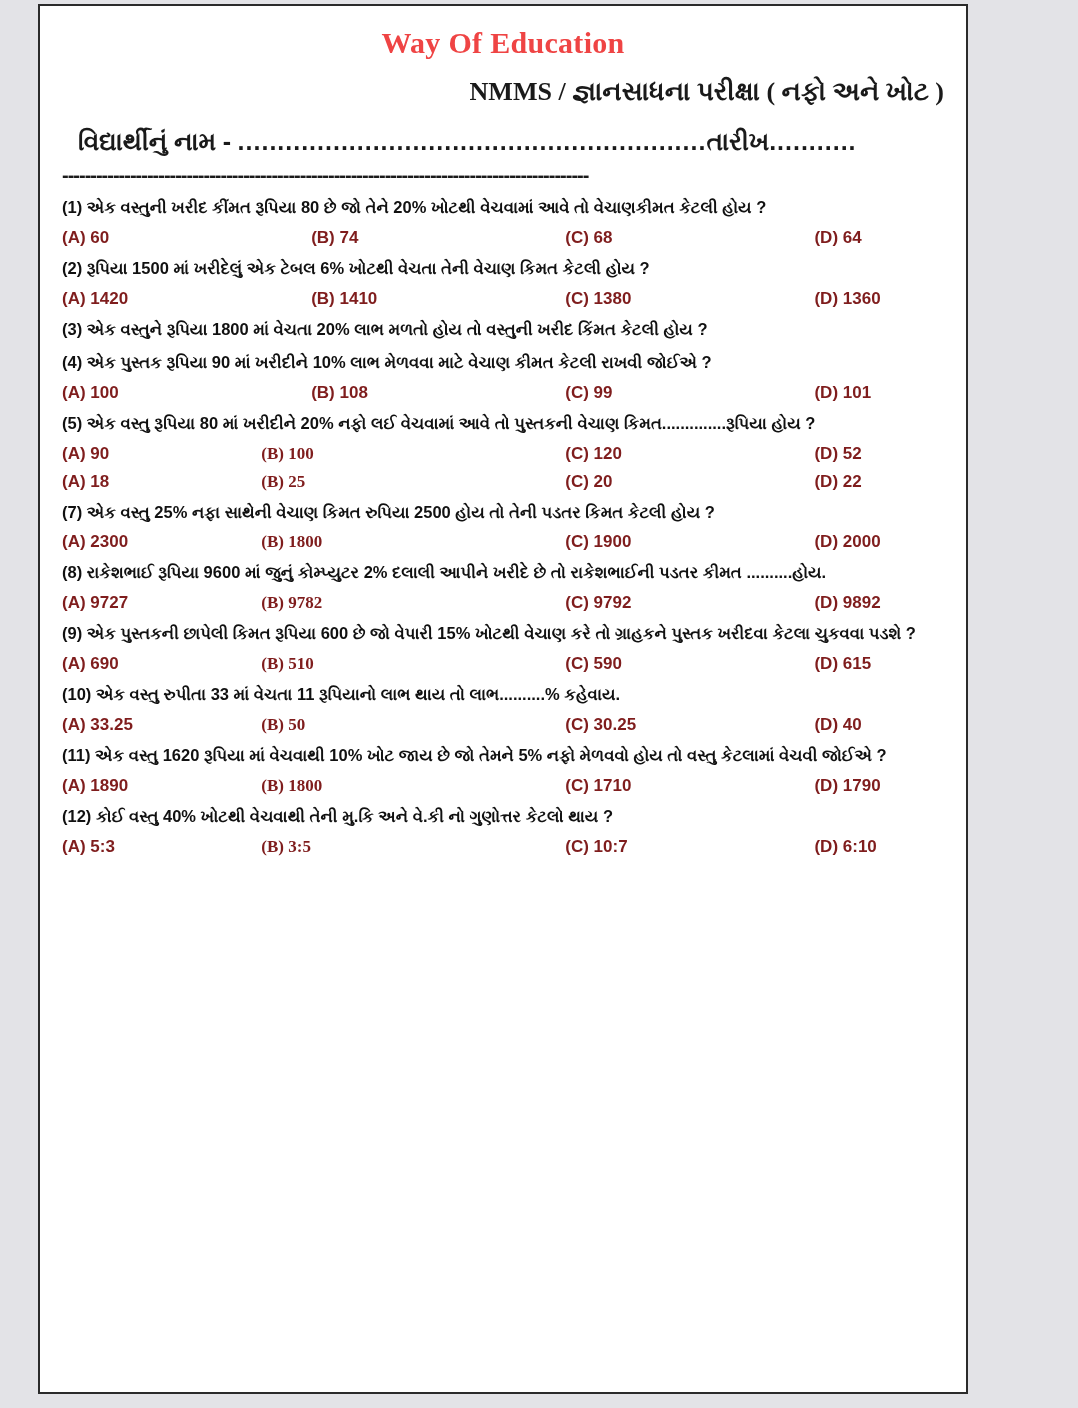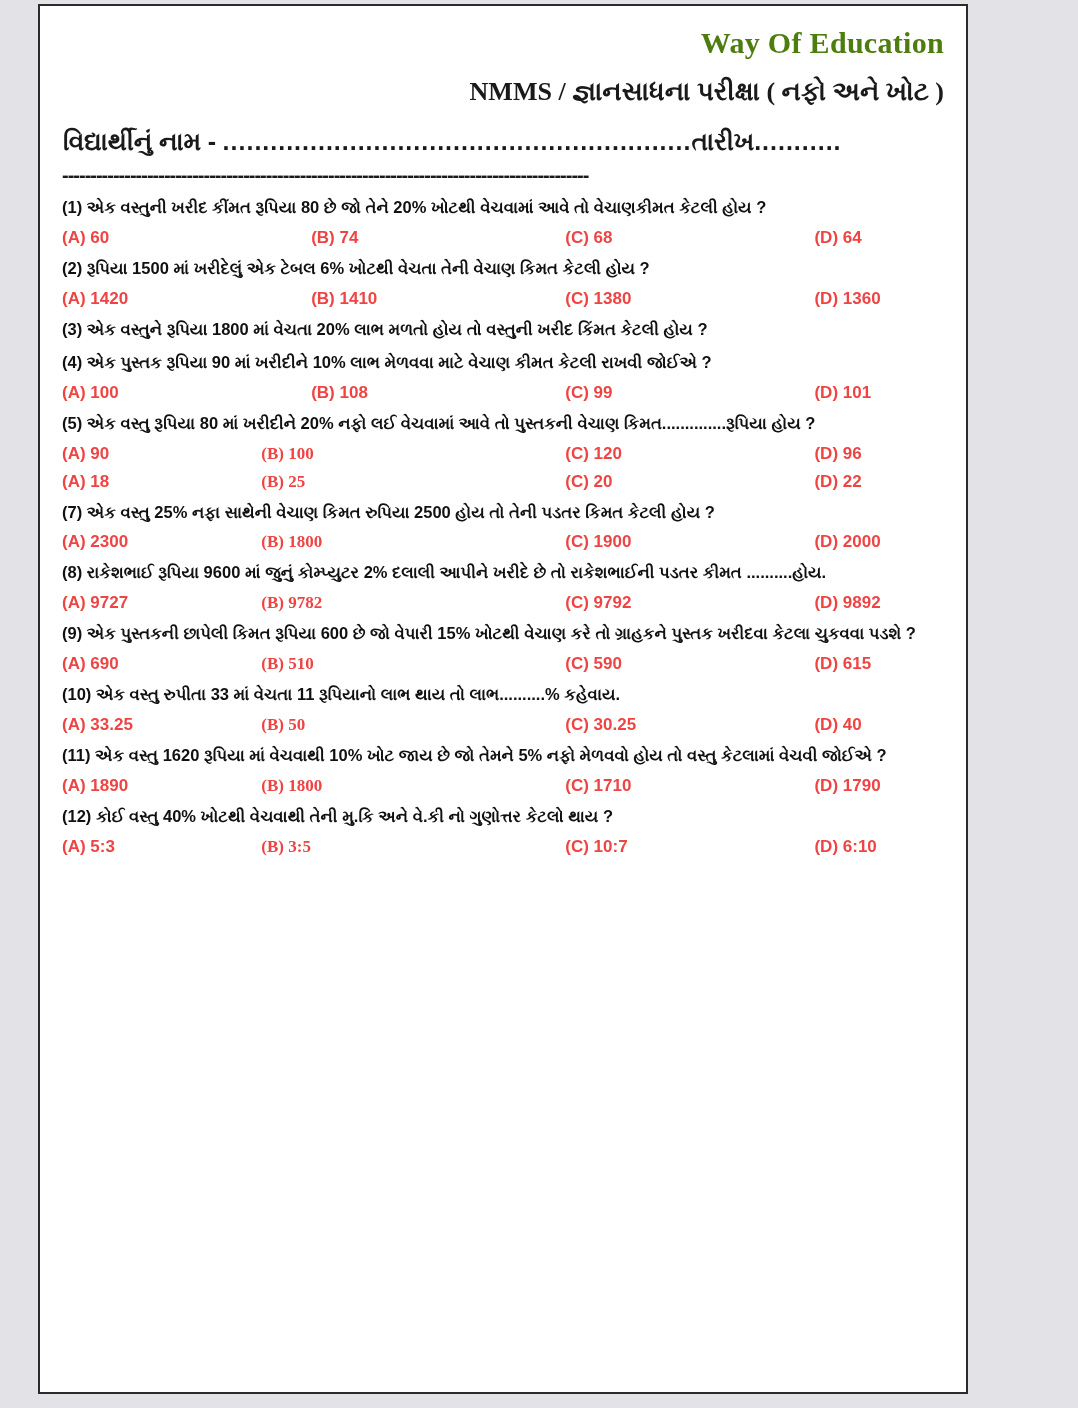--- a/index.html
+++ b/index.html
@@ -37,44 +37,44 @@
     width: 38px; height: 1408px;
     background: #e3e3e7;
   }
   .side-strip-right {
     position: absolute;
     right: 0; top: 0;
     width: 108px; height: 1408px;
     background: #e3e3e7;
   }
   .page-title {
-    text-align: right;
+    text-align: center;
     font-family: "Liberation Serif", serif;
     font-size: 30px;
     font-weight: 700;
-    color: #4d7c0f;
+    color: #ef4444;
     letter-spacing: 0.3px;
     margin: 10px 0 0 0;
     line-height: 1.1;
   }
   .page-subtitle {
     text-align: right;
     font-family: "Liberation Serif", serif;
     font-size: 26px;
     font-weight: 700;
     color: #1a1a1a;
     margin: 18px 0 0 0;
     line-height: 1.15;
   }
   .name-line {
     font-family: "Liberation Sans", sans-serif;
     font-size: 25px;
     font-weight: 700;
     color: #1a1a1a;
-    margin: 20px 0 0 1px;
+    margin: 20px 0 0 16px;
     white-space: nowrap;
     overflow: hidden;
     letter-spacing: -0.2px;
   }
   .name-line .dots {
     letter-spacing: 1px;
   }
   .divider {
     font-family: "Liberation Sans", sans-serif;
     font-size: 20px;
@@ -98,21 +98,21 @@
     line-height: 1.45;
     margin: 9px 0 0 0;
   }
   .opt-row {
     display: flex;
     flex-direction: row;
     margin: 8px 0 0 0;
     font-family: "Liberation Sans", sans-serif;
     font-size: 17px;
     font-weight: 700;
-    color: #ef4444;
+    color: #7f1d1d;
     justify-content: space-between;
   }
   .opt {
     box-sizing: border-box;
   }
   .opt.o1 { width: 250px; }
   .opt.o2 { width: 255px; }
   .opt.o3 { width: 250px; }
   .opt.o4 { width: 130px; }
   .opt.narrow1 { width: 200px; }
@@ -170,21 +170,21 @@
         <div class="opt o4">(D) 101</div>
       </div>
     </div>
 
     <div class="q-block">
       <div class="q-text">(5) એક વસ્તુ રૂપિયા 80 માં ખરીદીને 20% નફો લઈ વેચવામાં આવે તો પુસ્તકની વેચાણ કિમત..............રૂપિયા હોય ?</div>
       <div class="opt-row">
         <div class="opt narrow1">(A) 90</div>
         <div class="opt narrow2">(B) 100</div>
         <div class="opt o3">(C) 120</div>
-        <div class="opt o4">(D) 96</div>
+        <div class="opt o4">(D) 52</div>
       </div>
     </div>
 
     <div class="q-block">
       <div class="opt-row">
         <div class="opt narrow1">(A) 18</div>
         <div class="opt narrow2">(B) 25</div>
         <div class="opt o3">(C) 20</div>
         <div class="opt o4">(D) 22</div>
       </div>

